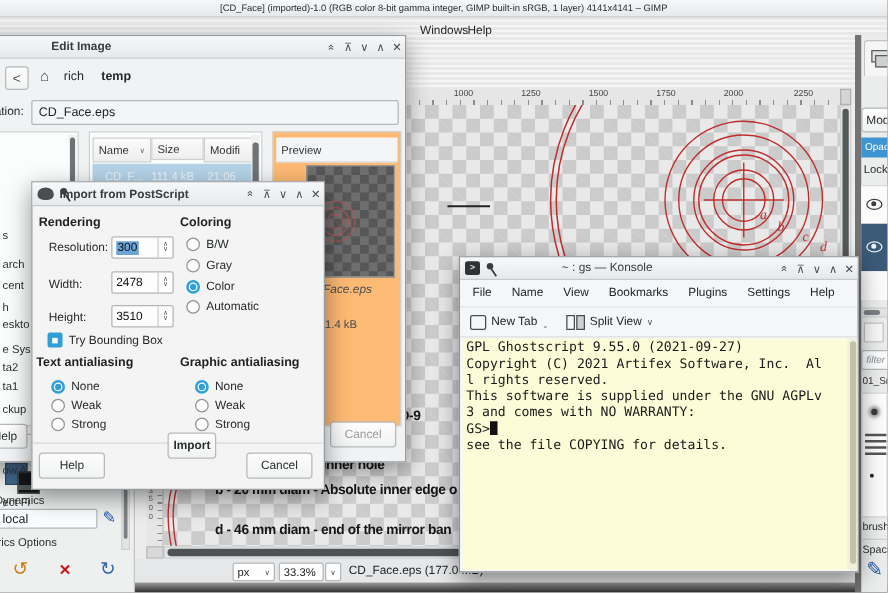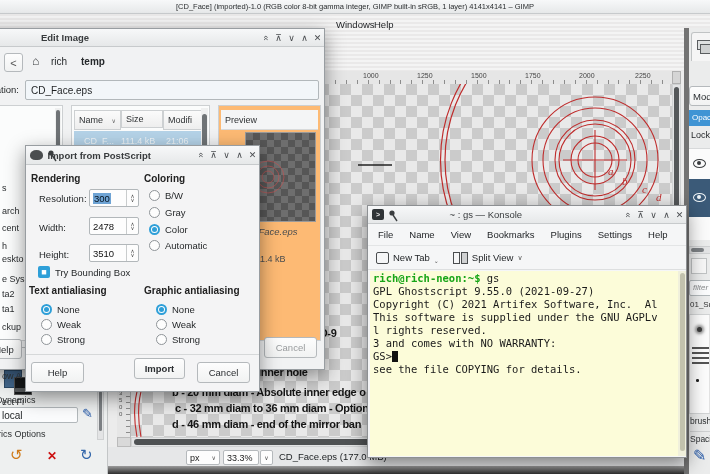--- a/index.html
+++ b/index.html
@@ -100,21 +100,20 @@
       <g font-family="Liberation Serif,serif" font-style="italic" font-size="11" fill="#bf2c2c">
         <text x="477" y="91">a</text>
         <text x="491" y="101">b</text>
         <text x="511" y="109">c</text>
         <text x="525" y="117">d</text>
       </g>
     </svg>
     <div class="cvtext" style="left:181px;top:243px;">CD-9</div>
     <div class="cvtext" style="left:127px;top:282px;">Inner hole</div>
     <div class="cvtext" style="left:41px;top:302px;">b - 20 mm diam - Absolute inner edge o</div>
-    <div class="cvtext" style="left:44px;top:318px;">c - 32 mm diam to 36 mm diam - Option</div>
     <div class="cvtext" style="left:41px;top:334px;">d - 46 mm diam - end of the mirror ban</div>
   </div>
 
   <div class="abs sbtrack" style="left:672px;top:84px;width:9px;height:353px;">
     <div class="sbthumb" style="left:1px;top:2px;width:5px;height:145px;background:#55585a;"></div>
   </div>
 
   <div class="abs sbtrack" style="left:131px;top:437px;width:541px;height:10px;">
     <div class="sbthumb" style="left:2px;top:1px;width:348px;height:6px;background:#4f5254;"></div>
   </div>
@@ -359,21 +358,21 @@
       <span>Weak</span>
     </div>
     <div class="rrow" style="left:130px;top:188px;">
       <span class="radio"></span>
       <span>Strong</span>
     </div>
     <div class="abs" style="left:0;top:208px;width:233px;height:1px;background:#d6d8d9;"></div>
     <div class="btn abs" style="left:5px;top:216px;width:53px;height:21px;">
       <span>Help</span>
     </div>
-    <div class="btn abs" style="left:108px;top:212px;width:51px;height:21px;font-weight:bold;justify-content:center;">
+    <div class="btn abs" style="left:108px;top:200px;width:39px;height:21px;font-weight:bold;justify-content:center;">
       <span>Import</span>
     </div>
     <div class="btn abs" style="left:171px;top:216px;width:53px;height:21px;">
       <span>Cancel</span>
     </div>
   </div>
 
   <div class="abs" style="left:367px;top:205px;width:320px;height:253px;background:#f5f6f7;border:1px solid #8d9093;box-shadow:0 6px 18px rgba(0,0,0,.45);box-sizing:border-box;">
     <div class="tbar abs" style="left:0;top:0;width:100%;height:18px;box-sizing:border-box;padding-left:32px;">
       <span class="abs" style="left:4px;top:3px;width:12px;height:11px;background:#2f3336;border-radius:2px;color:#e8e8e8;font-size:7px;line-height:11px;text-align:center;font-weight:bold;">&gt;</span>
@@ -408,25 +407,24 @@
       <span style="display:flex;align-items:center;gap:4px;font-size:9.5px;color:#232629;">
         <span style="display:inline-flex;gap:1px;">
           <span style="width:5px;height:10px;border:1.5px solid #4a4d4f;display:inline-block;"></span>
           <span style="width:5px;height:10px;border:1.5px solid #4a4d4f;display:inline-block;background:#cfd1d2;"></span>
         </span>
         <span>Split View</span>
         <span style="font-size:7px;color:#555;">∨</span>
       </span>
     </div>
     <div class="abs mono" style="left:2px;top:65px;width:308px;height:185px;background:#fcfcd9;padding:1px 0 0 3px;box-sizing:border-box;overflow:hidden;">
-      <div class="term-line"><span style="color:#18a518;font-weight:bold;">rich@rich-neon:~$</span><span> gs</span></div>
       <div class="term-line">GPL Ghostscript 9.55.0 (2021-09-27)</div>
       <div class="term-line">Copyright (C) 2021 Artifex Software, Inc.  Al</div>
+      <div class="term-line">l rights reserved.</div>
       <div class="term-line">This software is supplied under the GNU AGPLv</div>
-      <div class="term-line">l rights reserved.</div>
       <div class="term-line">3 and comes with NO WARRANTY:</div>
       <div class="term-line"><span>GS&gt;</span><span style="display:inline-block;width:6px;height:11px;background:#111;vertical-align:-2px;"></span></div>
       <div class="term-line">see the file COPYING for details.</div>
     </div>
     <div class="abs" style="left:310px;top:65px;width:8px;height:185px;background:#f0f0dc;">
       <div class="sbthumb" style="left:1.5px;top:2px;width:5px;height:178px;background:#c2c2ad;"></div>
     </div>
   </div>
 
 </div>

